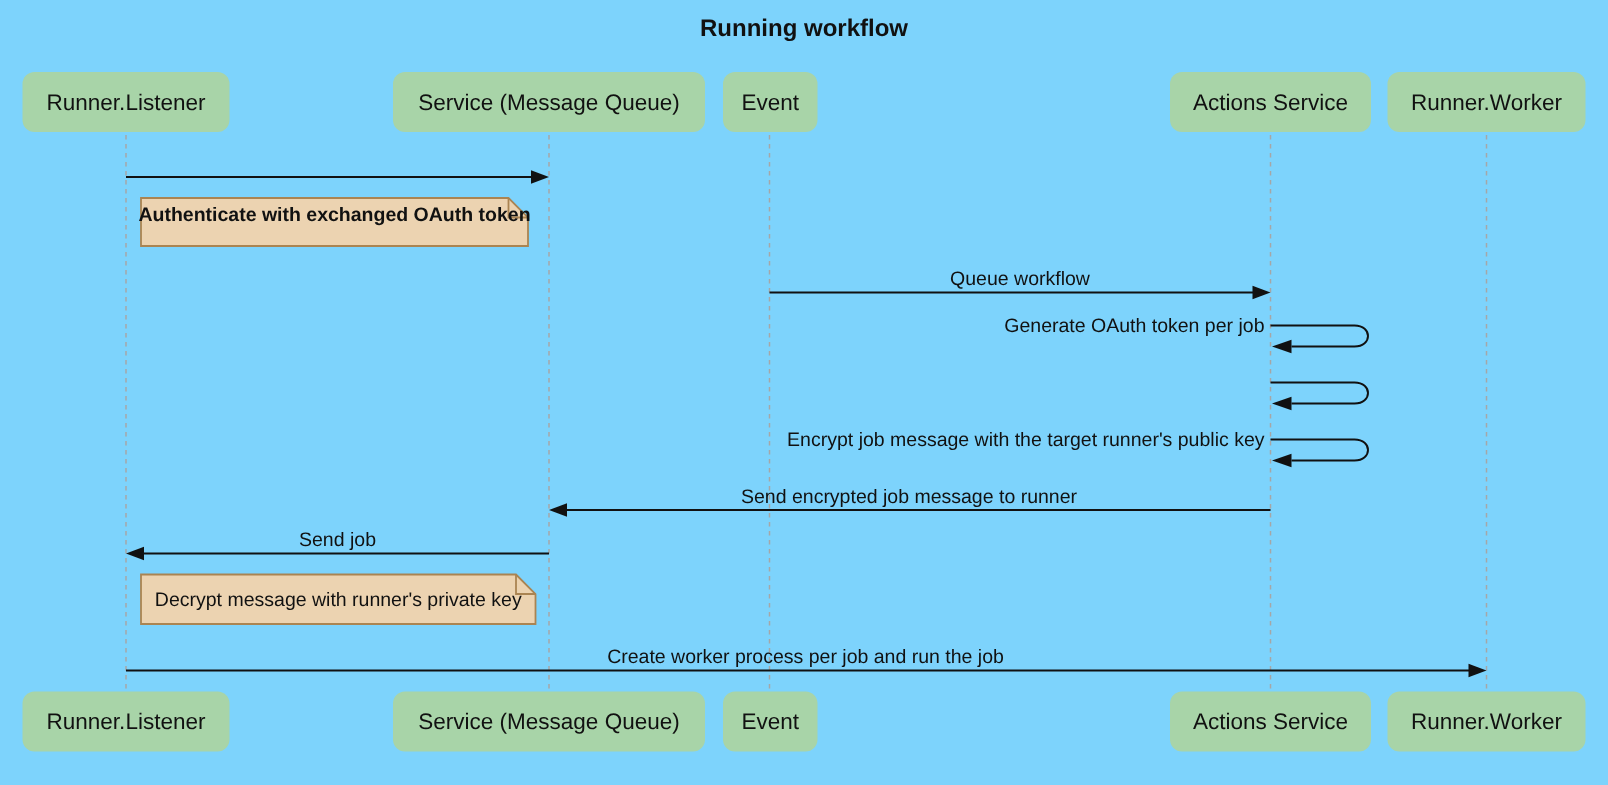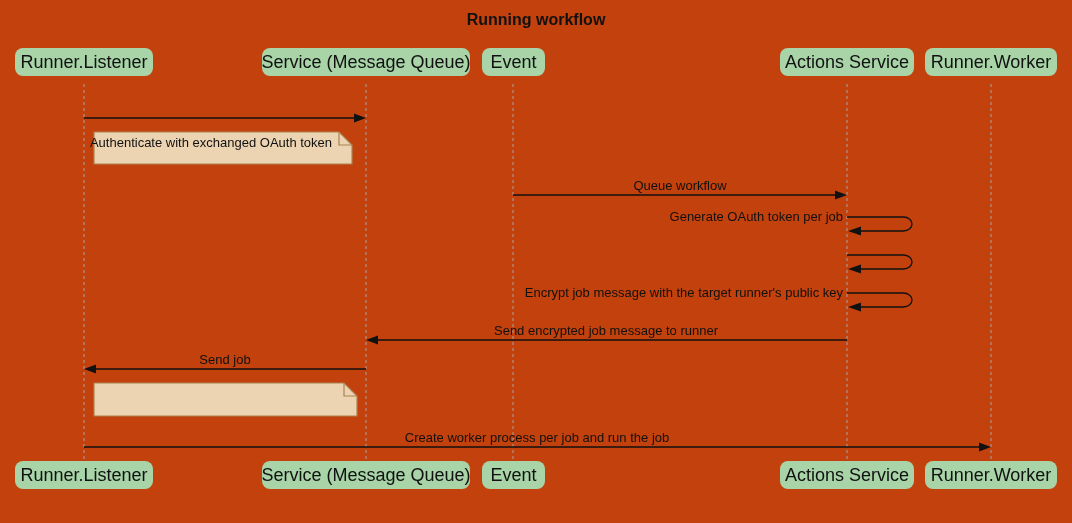--- a/index.html
+++ b/index.html
@@ -1,46 +1,46 @@
 <!DOCTYPE html>
 <html style="--actor-fill: #A8D4A8; --note-fill: #ECD3B1; --note-border: #AA8452; --lifeline: #A6A6A6; --arrow: #111111;"><head>
 <meta charset="utf-8">
 <style>
   html, body { margin: 0; padding: 0; background: #ffffff; }
   #canvas {
     position: relative;
     width: 1072px;
     height: 523px;
-    background: #c2410c;
+    background: #7dd3fc;
     font-family: "Liberation Sans", sans-serif;
     color: #111;
     overflow: hidden;
   }
   .title {
     position: absolute;
     top: 11px; left: 0; width: 100%;
     text-align: center;
     font-size: 16px;
     font-weight: bold;
   }
   svg.layer { position: absolute; left: 0; top: 0; width: 1072px; height: 523px; }
   .lifeline { stroke: var(--lifeline, #A6A6A6); stroke-width: 1; stroke-dasharray: 3 3; fill: none; }
   .arrow-line { stroke: var(--arrow, #111111); stroke-width: 1.3; fill: none; }
   .arrow-head { fill: var(--arrow, #111111); stroke: none; }
   .note-shape { fill: var(--note-fill, #ECD3B1); stroke: var(--note-border, #AA8452); stroke-width: 1.2; }
   .note-fold { fill: none; stroke: var(--note-border, #AA8452); stroke-width: 1.2; }
   .actor {
     position: absolute;
-    height: 28px;
+    height: 40px;
     background: var(--actor-fill, #A8D4A8);
     border-radius: 8px;
     display: flex;
     align-items: center;
     justify-content: center;
-    font-size: 18px;
+    font-size: 15px;
     white-space: nowrap;
   }
   .msg-label {
     position: absolute;
     font-size: 13px;
     height: 16px;
     line-height: 16px;
     white-space: nowrap;
   }
   .msg-label.center { text-align: center; }
@@ -132,15 +132,16 @@
       <span>Runner.Worker</span>
     </div>
 
   <div class="msg-label right" style="left:443px; top:209px; width:400px;">Generate OAuth token per job</div>
   <div class="msg-label center" style="left:530px; top:178px; width:300px;">Queue workflow</div>
   <div class="msg-label center" style="left:426px; top:323px; width:360px;">Send encrypted job message to runner</div>
   <div class="msg-label right" style="left:443px; top:285px; width:400px;">Encrypt job message with the target runner's public key</div>
   <div class="msg-label center" style="left:75px;  top:352px; width:300px;">Send job</div>
   <div class="msg-label center" style="left:357px; top:430px; width:360px;">Create worker process per job and run the job</div>
 
-  <div class="note-text" style="left:82px; top:132px; width:258px; height:20px;">Authenticate with exchanged OAuth token</div>
+  <div class="note-text" style="left:94px; top:132px; width:258px; height:20px;font-weight:bold;">Authenticate with exchanged OAuth token</div>
+  <div class="note-text" style="left:94px; top:383px; width:263px; height:33px;">Decrypt message with runner's private key</div>
 
 </div>
 
 </body></html>

